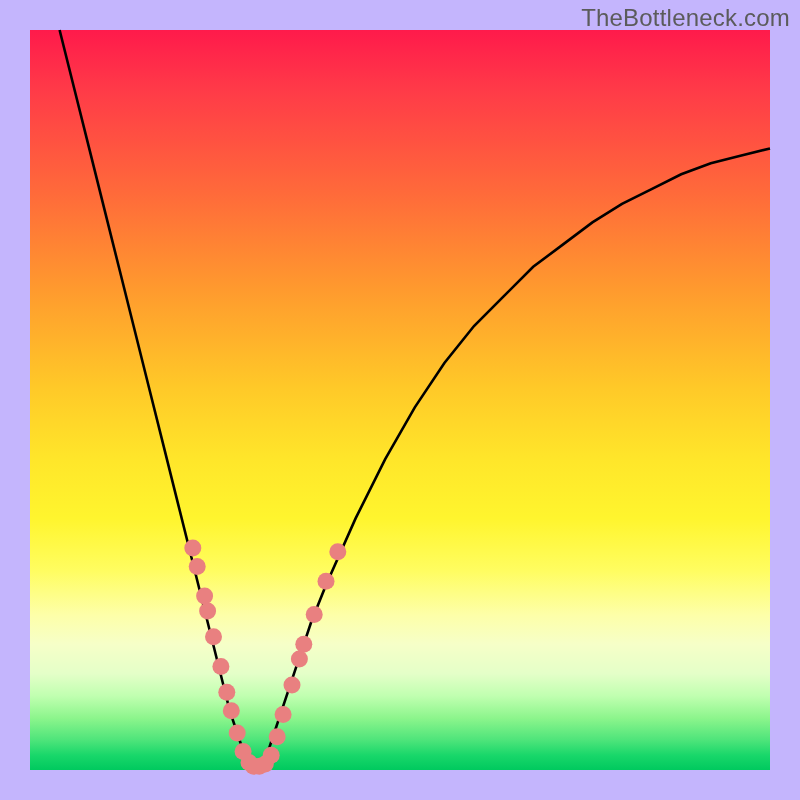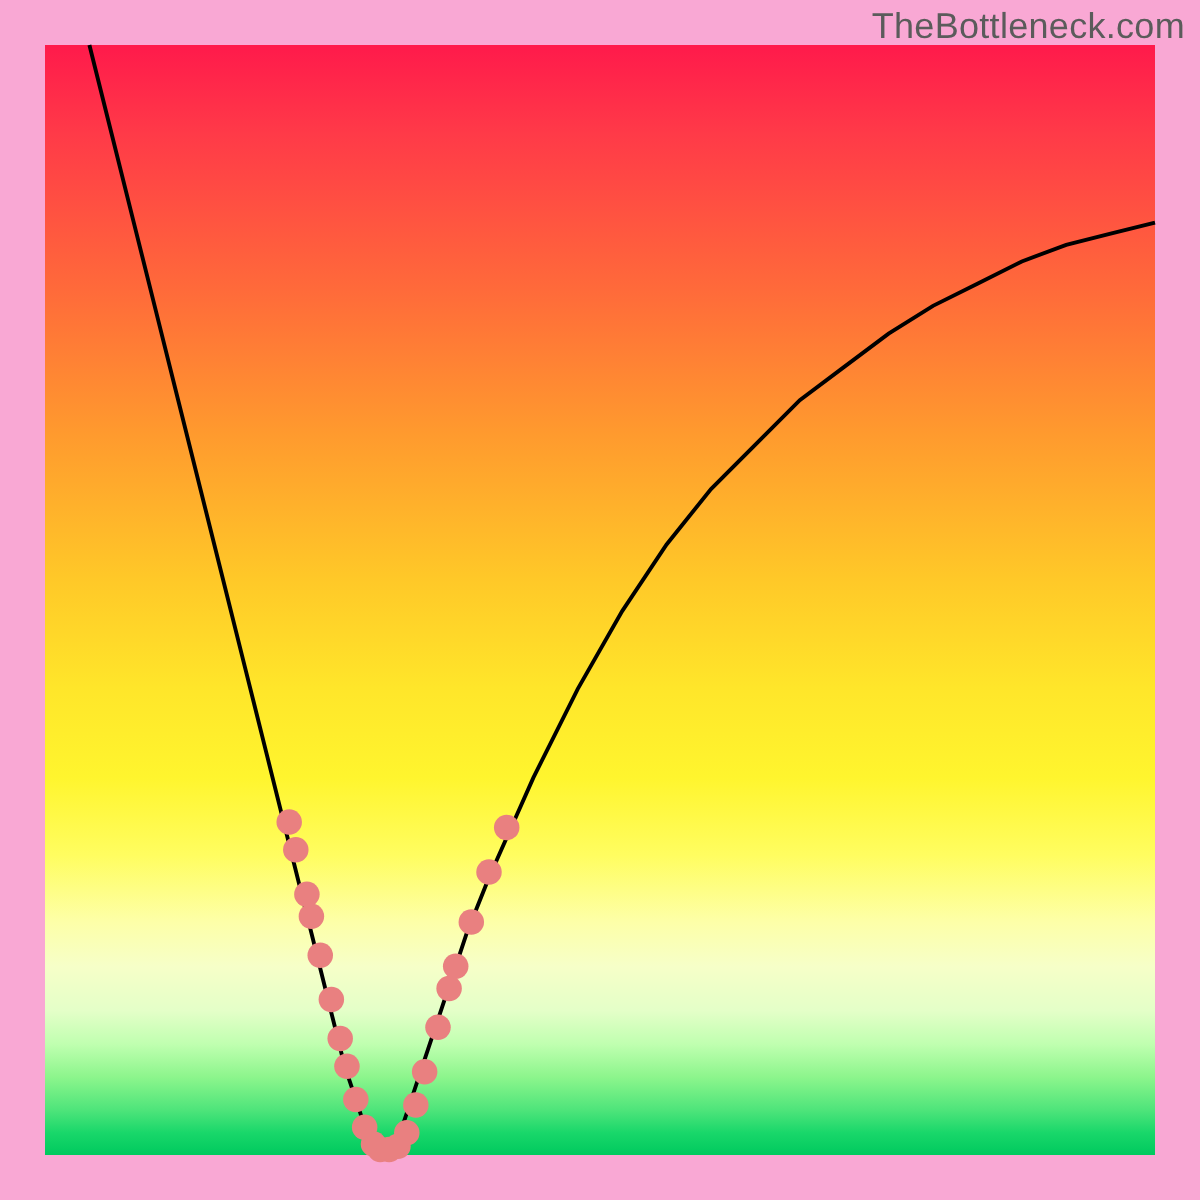--- a/index.html
+++ b/index.html
@@ -10,21 +10,21 @@
     overflow: hidden;
     background: #000;
     font-family: Arial, Helvetica, sans-serif;
   }
   .frame {
     position: absolute;
     left: 0;
     top: 0;
     width: 800px;
     height: 800px;
-    background: #f9a8d4;
+    background: #c4b5fd;
   }
   .plot-area {
     position: absolute;
     left: 30px;
     top: 30px;
     width: 740px;
     height: 740px;
     
     background: linear-gradient(to bottom,
       #ff1a4b 0%,

